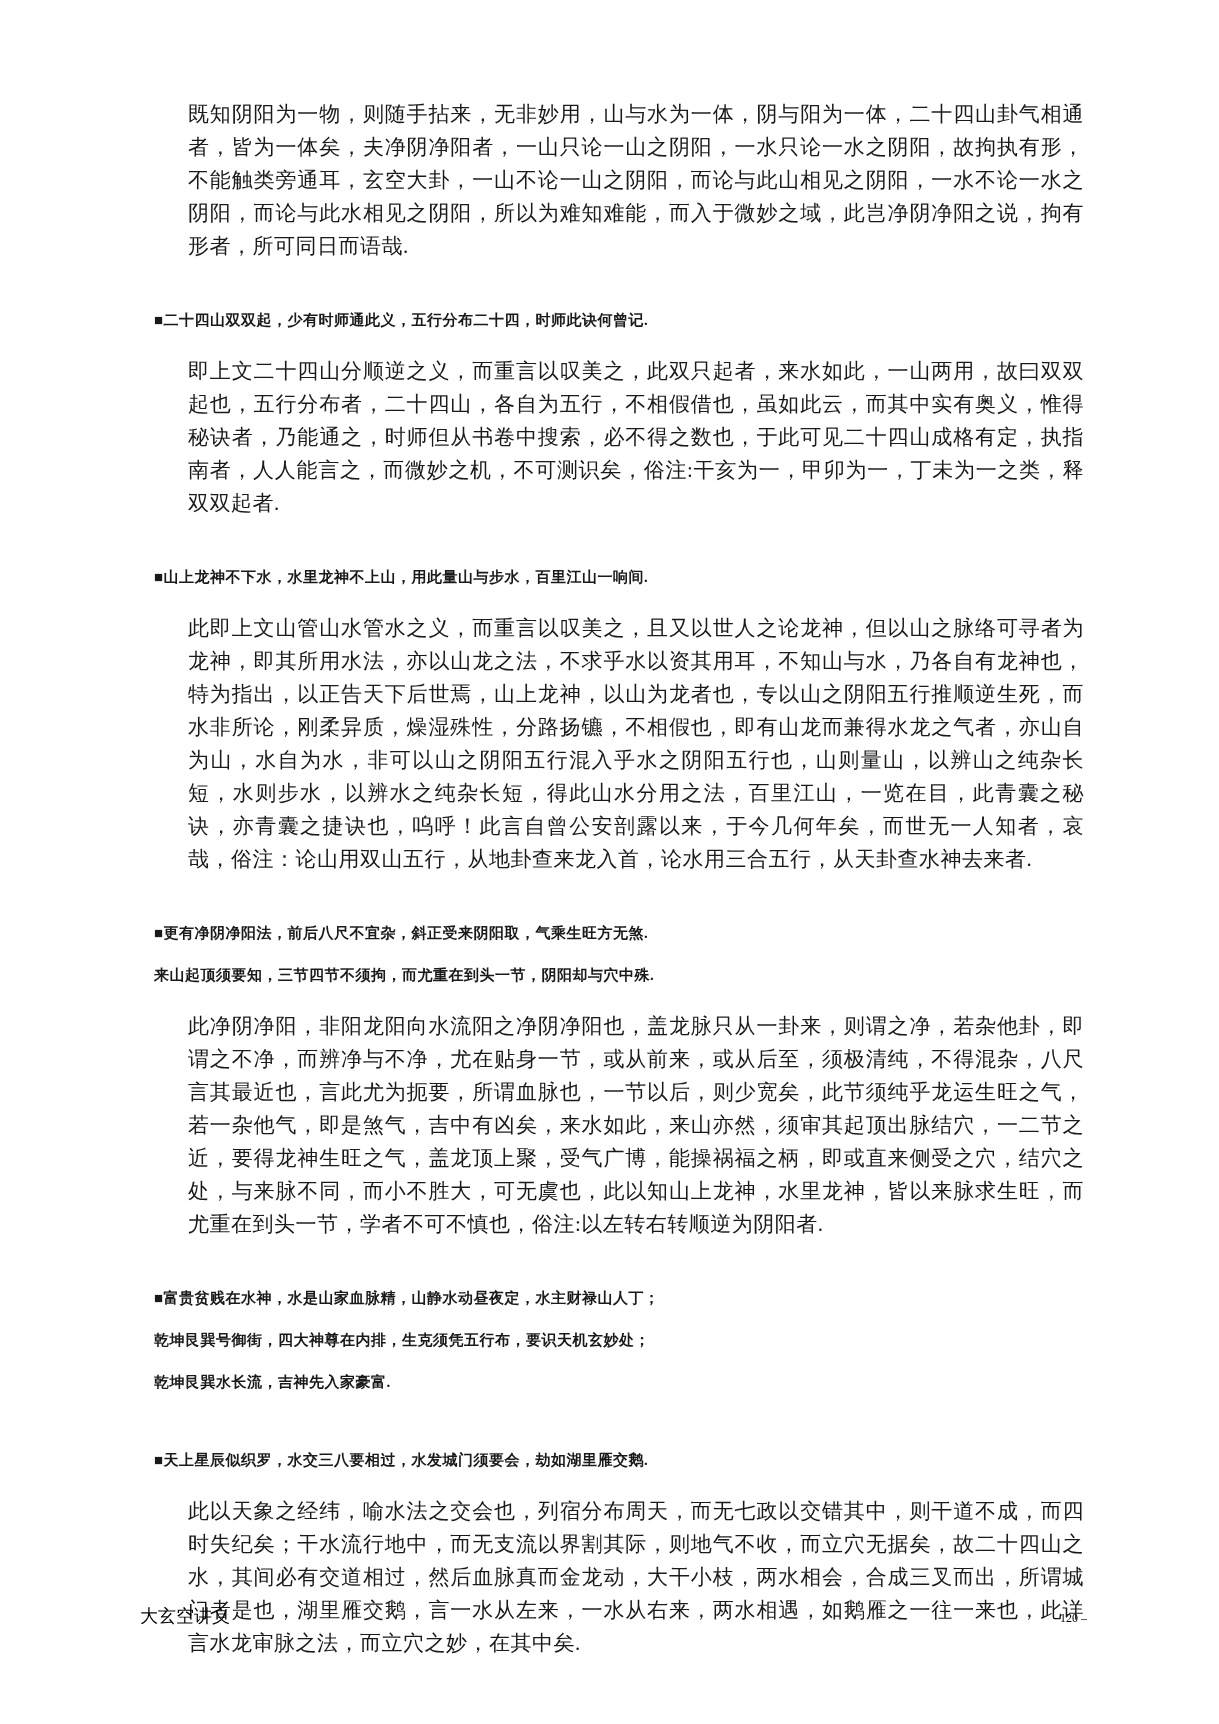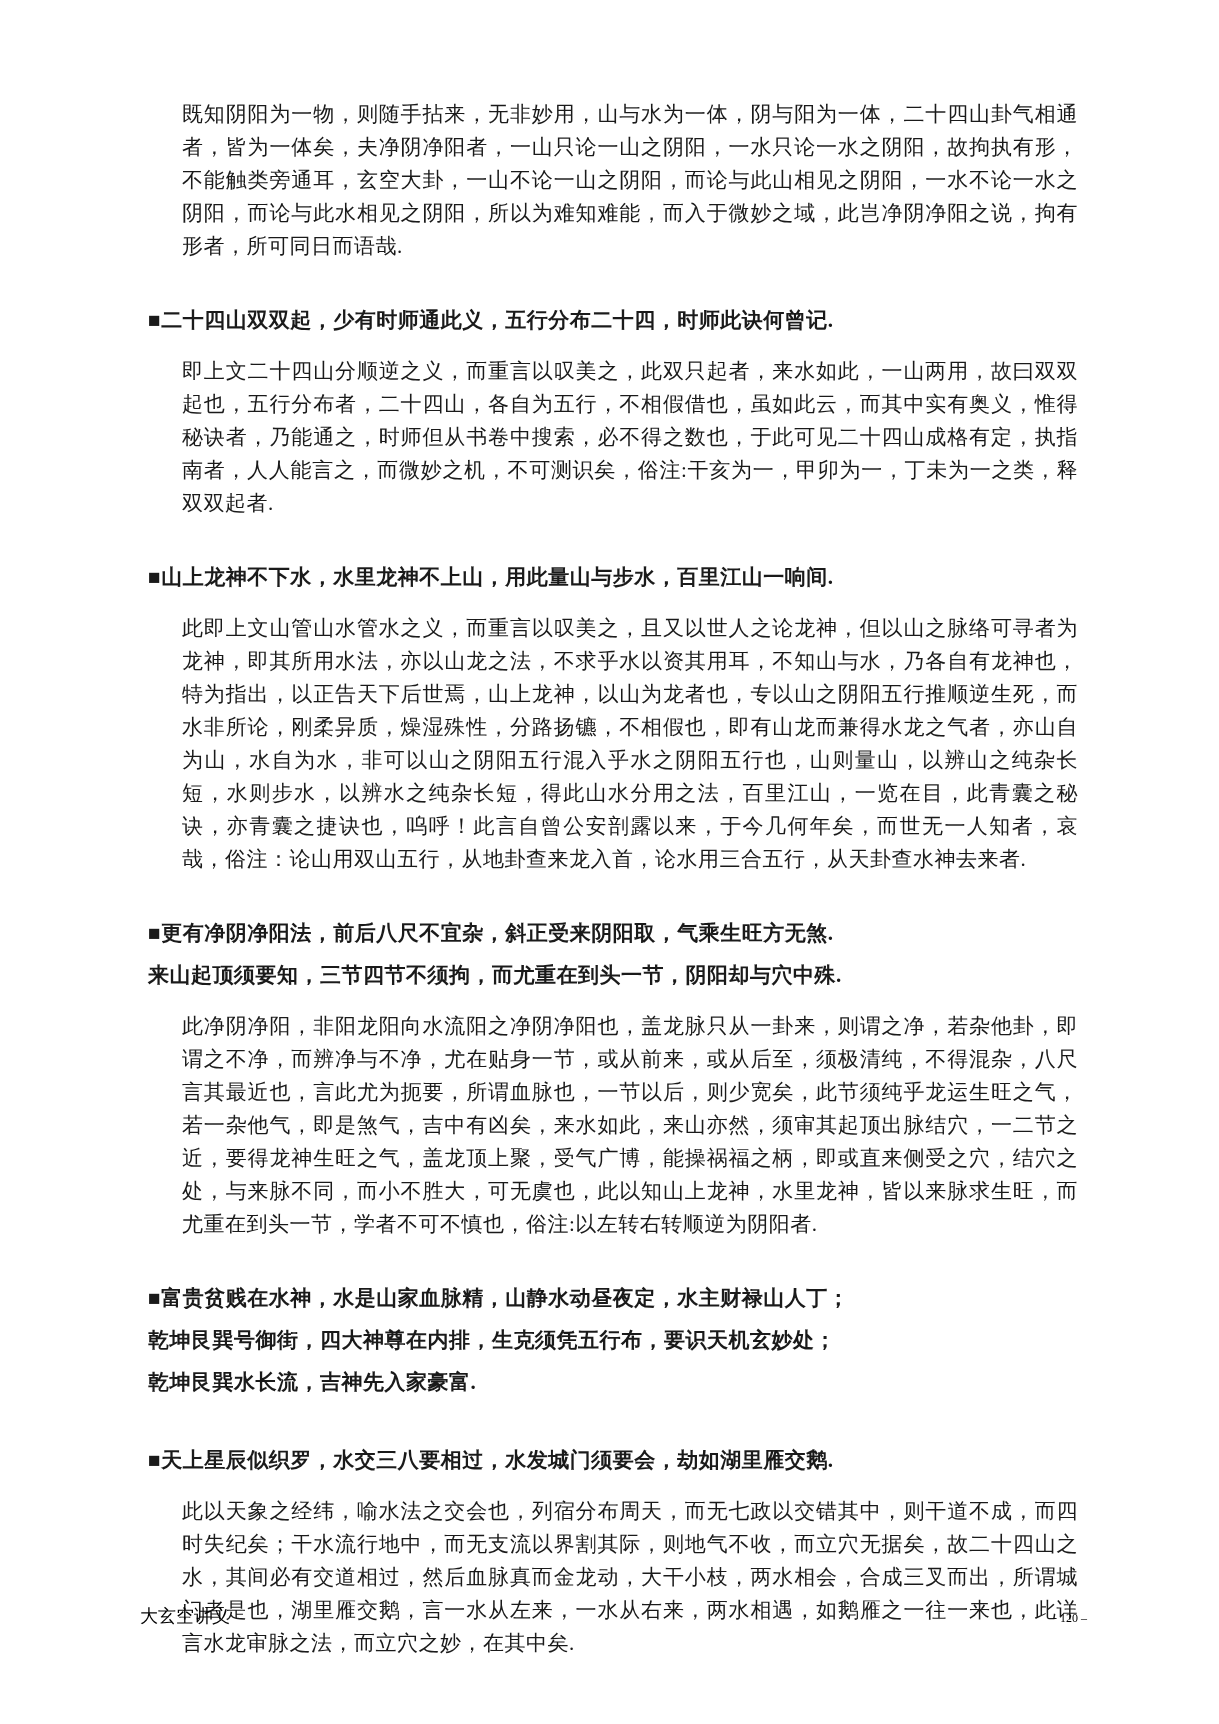--- a/index.html
+++ b/index.html
@@ -13,37 +13,37 @@
     height: 1724px;
     margin: 0 auto;
     background: #ffffff;
     color: #1a1a1a;
     font-family: "Liberation Serif", "DejaVu Serif", serif;
     overflow: hidden;
   }
   .content {
     position: absolute;
     top: 98px;
-    left: 182px;
+    left: 188px;
     width: 896px;
   }
   .body-para {
     margin: 0;
     font-size: 21px;
     line-height: 33px;
     text-align: justify;
     text-justify: inter-ideograph;
     letter-spacing: 0.5px;
   }
   .section {
     margin: 0;
   }
   .heading {
     margin: 36px 0 14px -34px;
-    font-size: 21px;
+    font-size: 15px;
     line-height: 42px;
     font-weight: bold;
     letter-spacing: 0.5px;
   }
   .heading + .heading {
     margin-top: -14px;
   }
   .footer {
     position: absolute;
     left: 140px;

